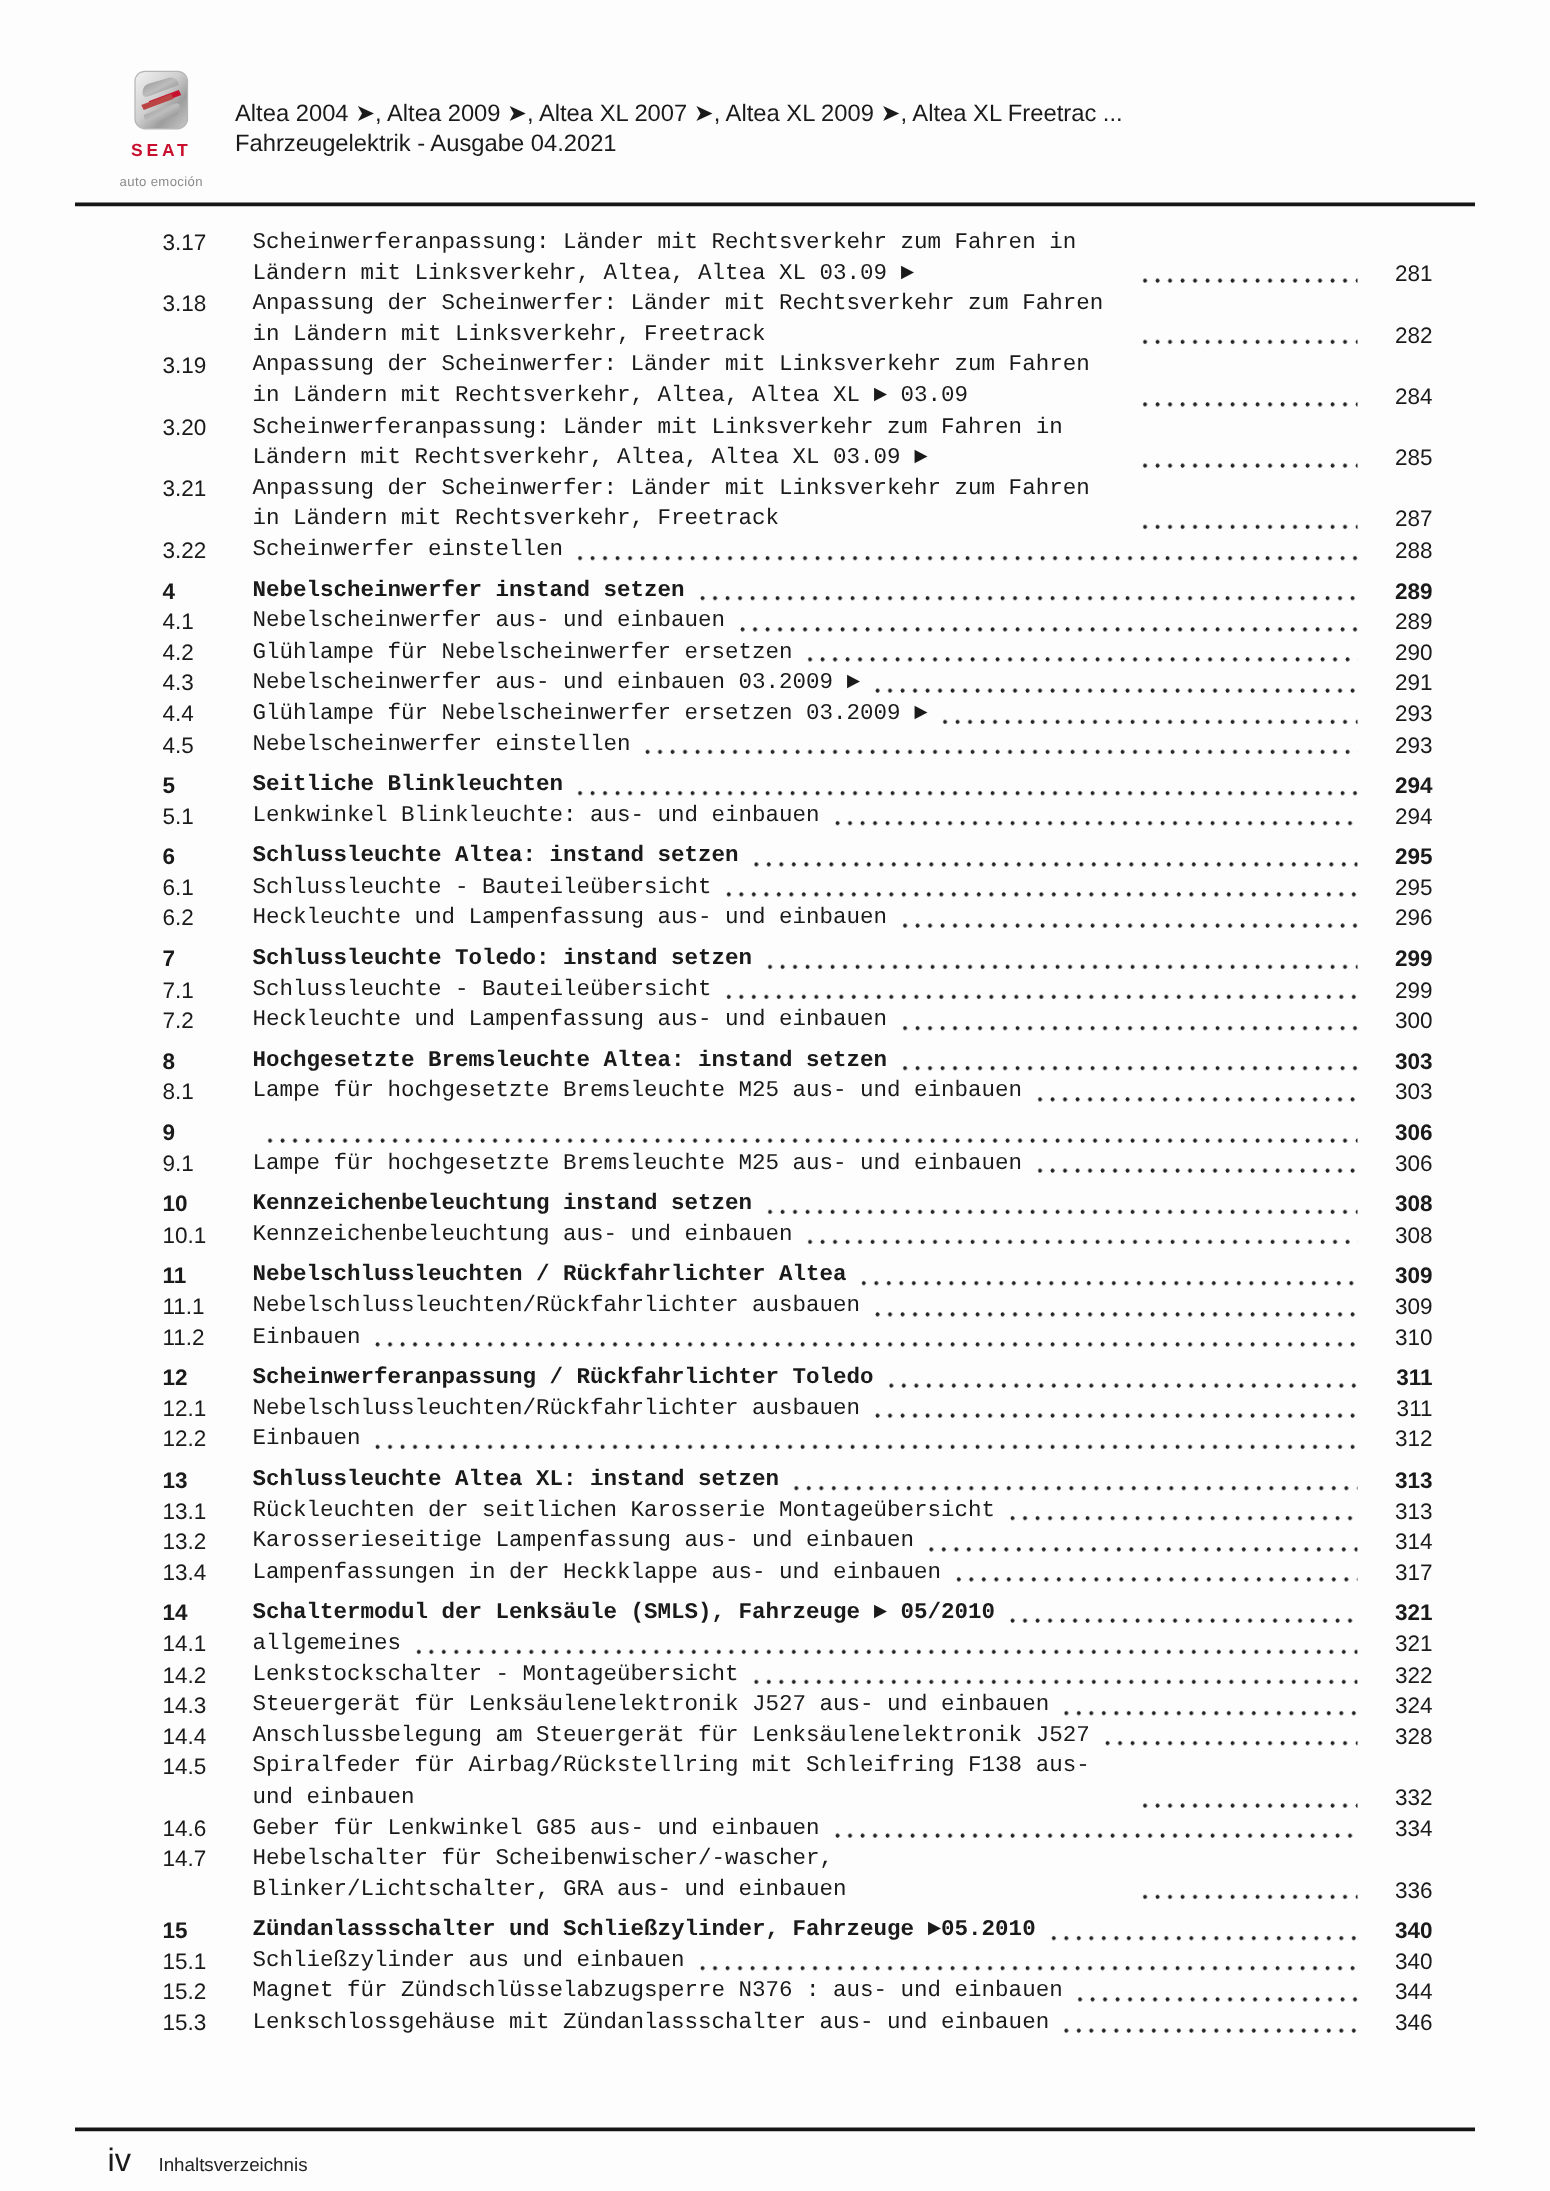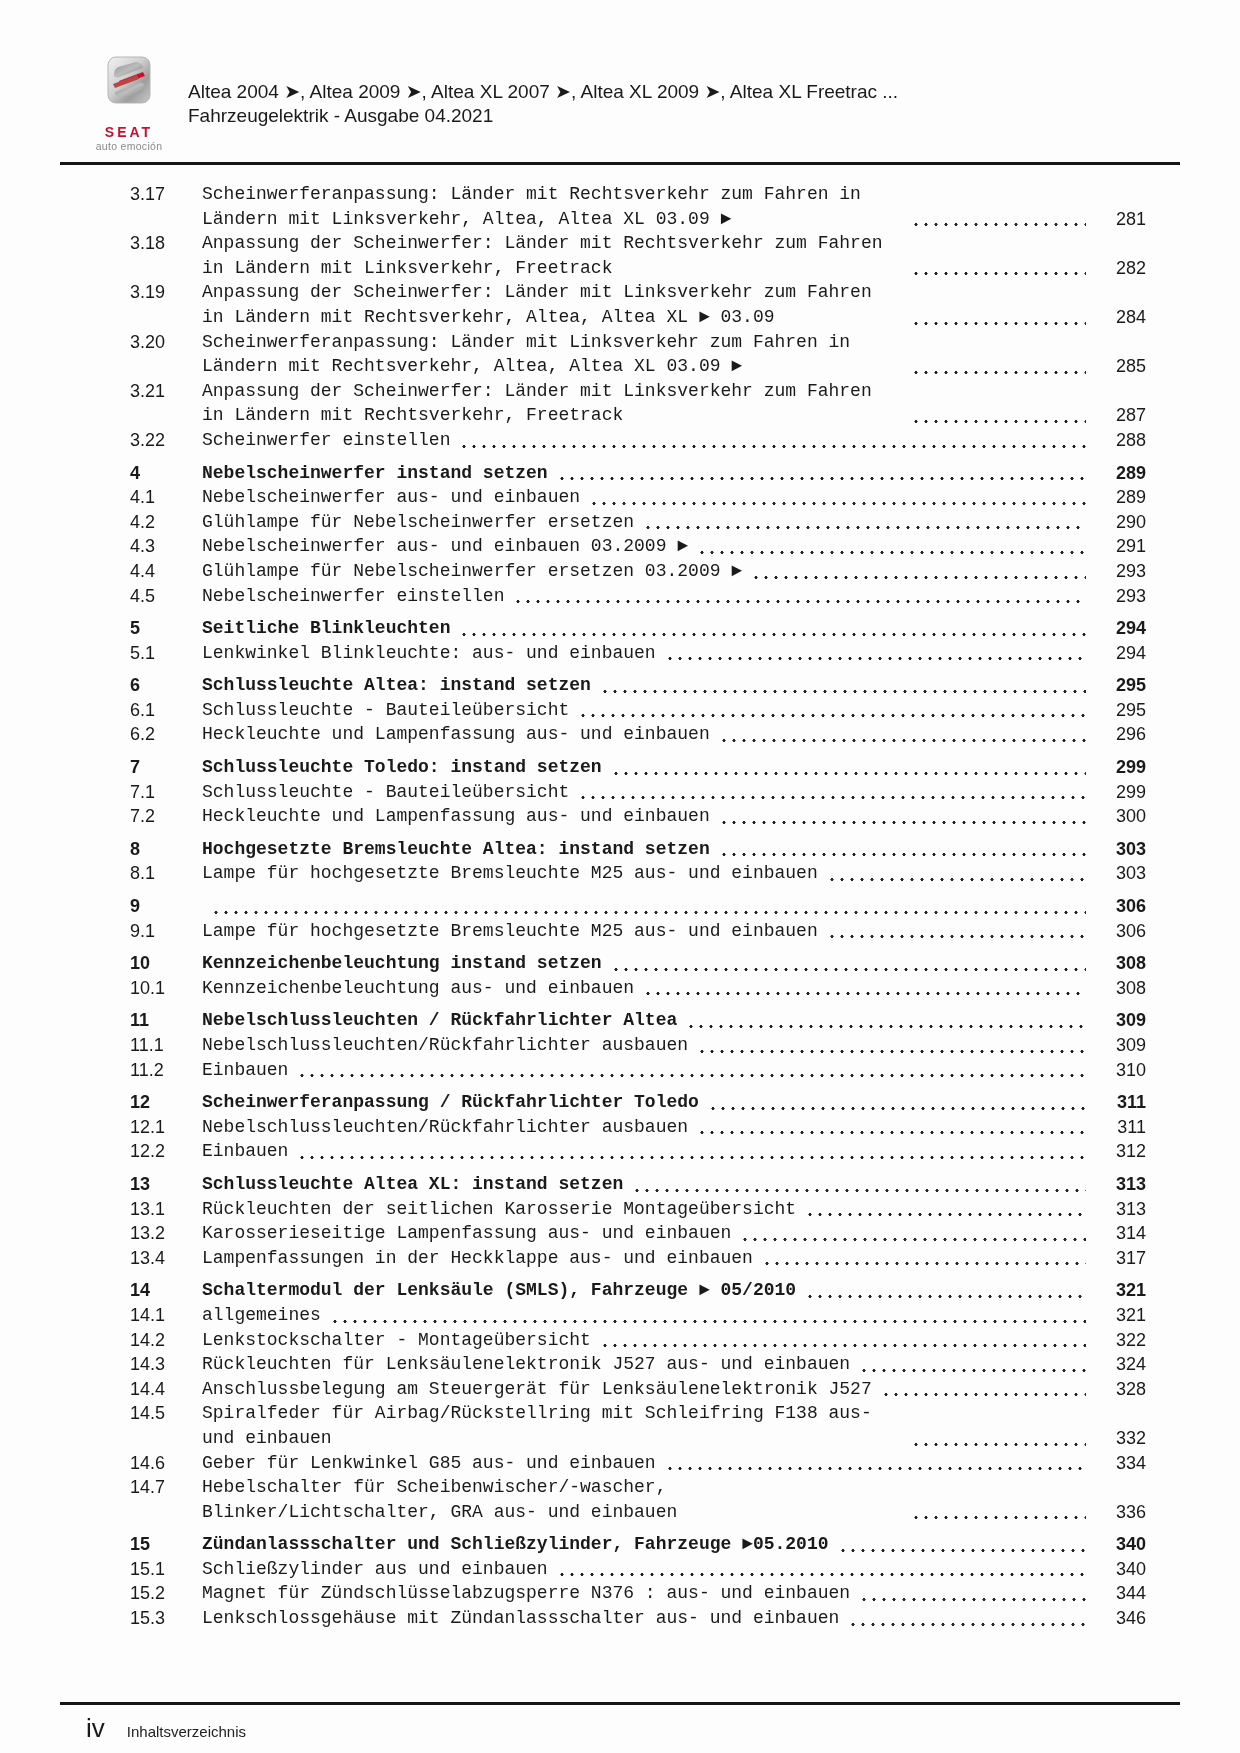--- a/index.html
+++ b/index.html
@@ -9,22 +9,22 @@
     background:#fdfdfd;
     margin:0 auto;
     font-family:"Liberation Sans","DejaVu Sans",sans-serif;
     color:#1a1a1a;
     overflow:hidden;
   }
   
   .header{display:flex;align-items:flex-start;padding:56px 60px 0 86px;}
   .brand{width:86px;text-align:center;flex:none;}
   .brand-badge{display:block;margin:0 auto;}
-  .brand-name{color:#c8102e;font-weight:bold;font-size:14px;letter-spacing:3px;margin-top:18px;text-align:center;}
-  .brand-tagline{color:#8a8a8a;font-size:10.5px;margin-top:0px;letter-spacing:.3px;}
+  .brand-name{color:#c8102e;font-weight:bold;font-size:14px;letter-spacing:3px;margin-top:6px;text-align:center;}
+  .brand-tagline{color:#8a8a8a;font-size:10.5px;margin-top:12px;letter-spacing:.3px;}
   .header-titles{margin:24px 0 0 16px;font-size:19px;line-height:24px;}
   .rule{margin:0 60px;border-top:3px solid #161616;}
   .header-rule{margin-top:10px;}
   
   .toc{margin:0 94px 0 130px;padding-top:17px;font-size:18px;}
   .row{display:flex;line-height:24.6px;}
   .row.bold{font-weight:bold;margin-top:8px;}
   .num{flex:0 0 72px;}
   .entry{flex:1;display:flex;min-width:0;}
   .entry .text{max-width:700px;font-family:Liberation Mono, monospace;}
@@ -387,21 +387,21 @@
         <span class="num">14.2</span>
         <div class="entry">
           <span class="text">Lenkstockschalter - Montageübersicht</span>
           <span class="leader"></span>
         </div>
         <span class="pageno">322</span>
       </div>
       <div class="row">
         <span class="num">14.3</span>
         <div class="entry">
-          <span class="text">Rückleuchten für Lenksäulenelektronik J527 aus- und einbauen</span>
+          <span class="text">Steuergerät für Lenksäulenelektronik J527 aus- und einbauen</span>
           <span class="leader"></span>
         </div>
         <span class="pageno">324</span>
       </div>
       <div class="row">
         <span class="num">14.4</span>
         <div class="entry">
           <span class="text">Anschlussbelegung am Steuergerät für Lenksäulenelektronik J527</span>
           <span class="leader"></span>
         </div>

